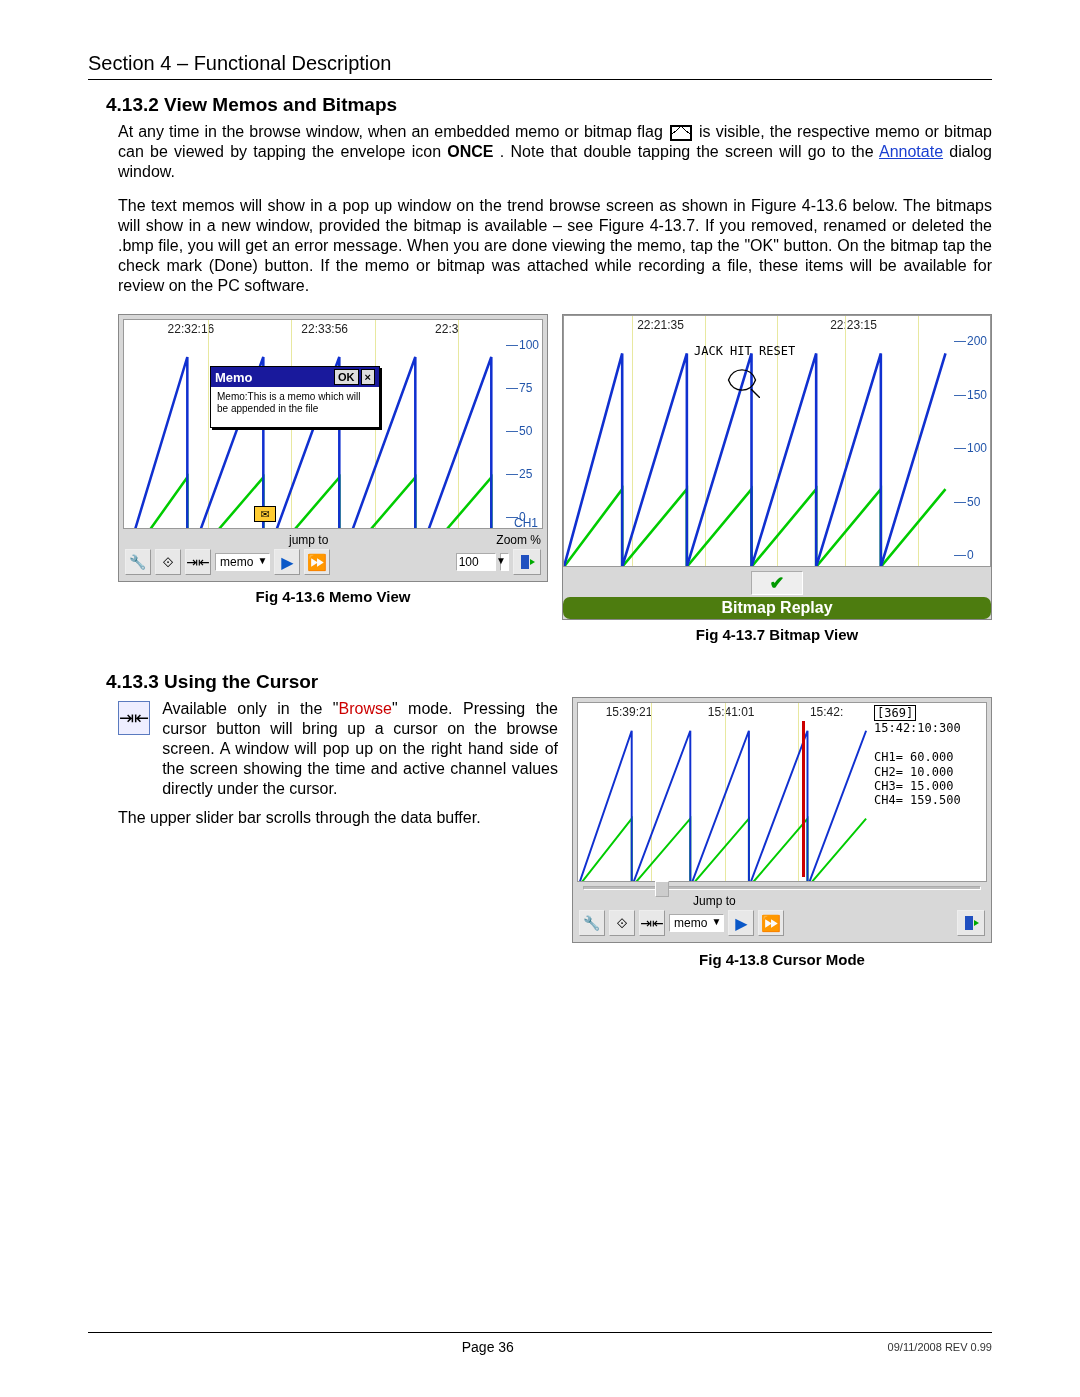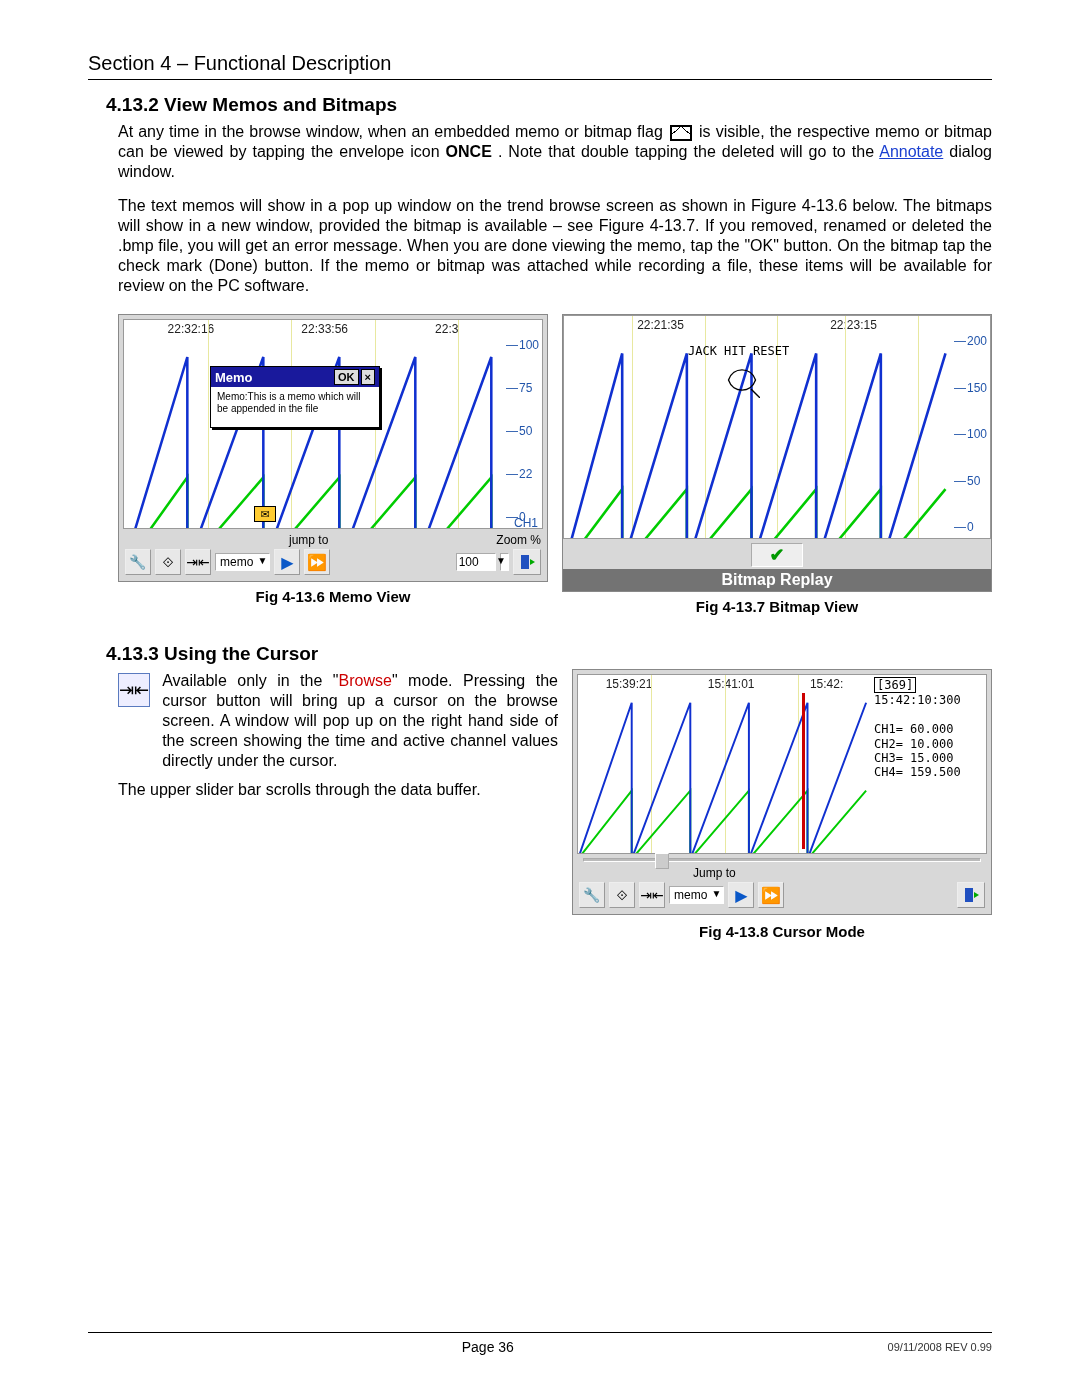--- a/index.html
+++ b/index.html
@@ -78,26 +78,26 @@
   .tb-label { font-size: 12px; }
   .tb-select { border: 1px inset #fff; background:#fff; padding:1px 16px 1px 4px; font-size:12px; position:relative;}
   .tb-select::after{content:"▼"; position:absolute; right:2px; top:1px; font-size:10px;}
   .tb-input { border:1px inset #fff; background:#fff; width:40px; padding:1px 2px; font-size:12px;}
   .play { color:#0a58c8; font-size:16px;}
   .door-btn { margin-left:auto; width:28px; height:26px; border:1px outset #eee; background:#e8e8e8; display:flex; align-items:center; justify-content:center;}
   .door-btn svg{display:block;}
 
   
   .bmp-annot {
-    position:absolute; top:28px; left:124px; font-size:12px; color:#000; font-family: monospace;
+    position:absolute; top:28px; left:130px; font-size:12px; color:#000; font-family: monospace;
   }
   .bmp-scribble { position:absolute; top:46px; left:160px; width:36px; height:36px; }
   .check-row { display:flex; justify-content:center; padding:4px 0 2px 0; background:#d8d8d8;}
   .check-btn { width:52px; height:24px; border:1px inset #fff; background:#eee; display:flex; align-items:center; justify-content:center; color:#090; font-size:18px; font-weight:bold;}
-  .bmp-title { background:#737373; color:#fff; text-align:center; font-weight:bold; font-size:16px; padding:2px 0;}
+  .bmp-title { background:#4d7c0f; color:#fff; text-align:center; font-weight:bold; font-size:16px; padding:2px 0;border-radius:7px;}
 
   
   .cursor-fig-wrap { float:right; width:420px; margin: -2px 0 8px 14px;}
   .cursor-plot { height:180px; }
   .cursor-vals {
     position:absolute; top:2px; right:2px; width:110px; font-family: monospace; font-size:12px;
     background:#fff; line-height:1.2;
   }
   .cursor-vals .boxed { border:1px solid #000; padding:0 2px; display:inline-block;}
   .red-cursor { position:absolute; top:18px; bottom:4px; width:3px; background:#c00; left:55%; }
@@ -120,21 +120,21 @@
 
 <div class="section-header">Section 4 – Functional Description</div>
 <hr class="hr-top">
 
 <div class="h2">4.13.2  View Memos and Bitmaps</div>
 <p class="para">
   <span>At any time in the browse window, when an embedded memo or bitmap flag </span>
   <span class="envelope-icon"></span>
   <span> is visible, the respective memo or bitmap can be viewed by tapping the envelope icon </span>
   <span class="bold">ONCE</span>
-  <span>. Note that double tapping the deleted will go to the </span>
+  <span>. Note that double tapping the screen will go to the </span>
   <a href="#" class="blue-link">Annotate</a>
   <span> dialog window.</span>
 </p>
 <p class="para">The text memos will show in a pop up window on the trend browse screen as shown in Figure 4-13.6 below. The bitmaps will show in a new window, provided the bitmap is available – see Figure 4-13.7. If you removed, renamed or deleted the .bmp file, you will get an error message. When you are done viewing the memo, tap the "OK" button. On the bitmap tap the check mark (Done) button. If the memo or bitmap was attached while recording a file, these items will be available for review on the PC software.</p>
 
 <div class="fig-row">
 
   <div class="fig-col">
     <div class="chart-card">
       <div class="plot-area">
@@ -150,21 +150,21 @@
           <div class="vgrid" style="left:80%"></div>
 
         <svg class="saw-svg" viewBox="0 0 300 190" preserveAspectRatio="none">
           <polyline fill="none" stroke="#00cc00" stroke-width="2" points="0,180 50,110 50,180 110,110 110,180 170,110 170,180 230,110 230,180 290,110 290,180"></polyline>
           <polyline fill="none" stroke="#1030d0" stroke-width="2" points="0,180 50,15 50,180 110,15 110,180 170,15 170,180 230,15 230,180 290,15 290,180"></polyline>
         </svg>
         <div class="y-ticks">
           <span>100</span>
           <span>75</span>
           <span>50</span>
-          <span>22</span>
+          <span>25</span>
           <span>0</span>
         </div>
 
         <div class="memo-popup">
           <div class="memo-title">
             <span>Memo</span>
             <span class="memo-title-btns">
               <span class="memo-btn">OK</span>
               <span class="memo-btn">×</span>
             </span>
@@ -196,21 +196,21 @@
               <polygon points="12,6 17,9 12,12" fill="#0a0"></polygon>
             </svg>
         </span>
       </div>
     </div>
     <div class="fig-caption">Fig 4-13.6  Memo View</div>
   </div>
 
   <div class="fig-col">
     <div class="chart-card" style="padding:0">
-      <div class="plot-area" style="height:224px">
+      <div class="plot-area" style="height:252px">
         <div class="timestamps">
           <span>22:21:35</span>
           <span>22:23:15</span>
         </div>
         <div class="vgrid" style="left:16%"></div>
           <div class="vgrid" style="left:33%"></div>
           <div class="vgrid" style="left:50%"></div>
           <div class="vgrid" style="left:66%"></div>
           <div class="vgrid" style="left:83%"></div>
         <svg class="saw-svg" viewBox="0 0 300 190" preserveAspectRatio="none">

